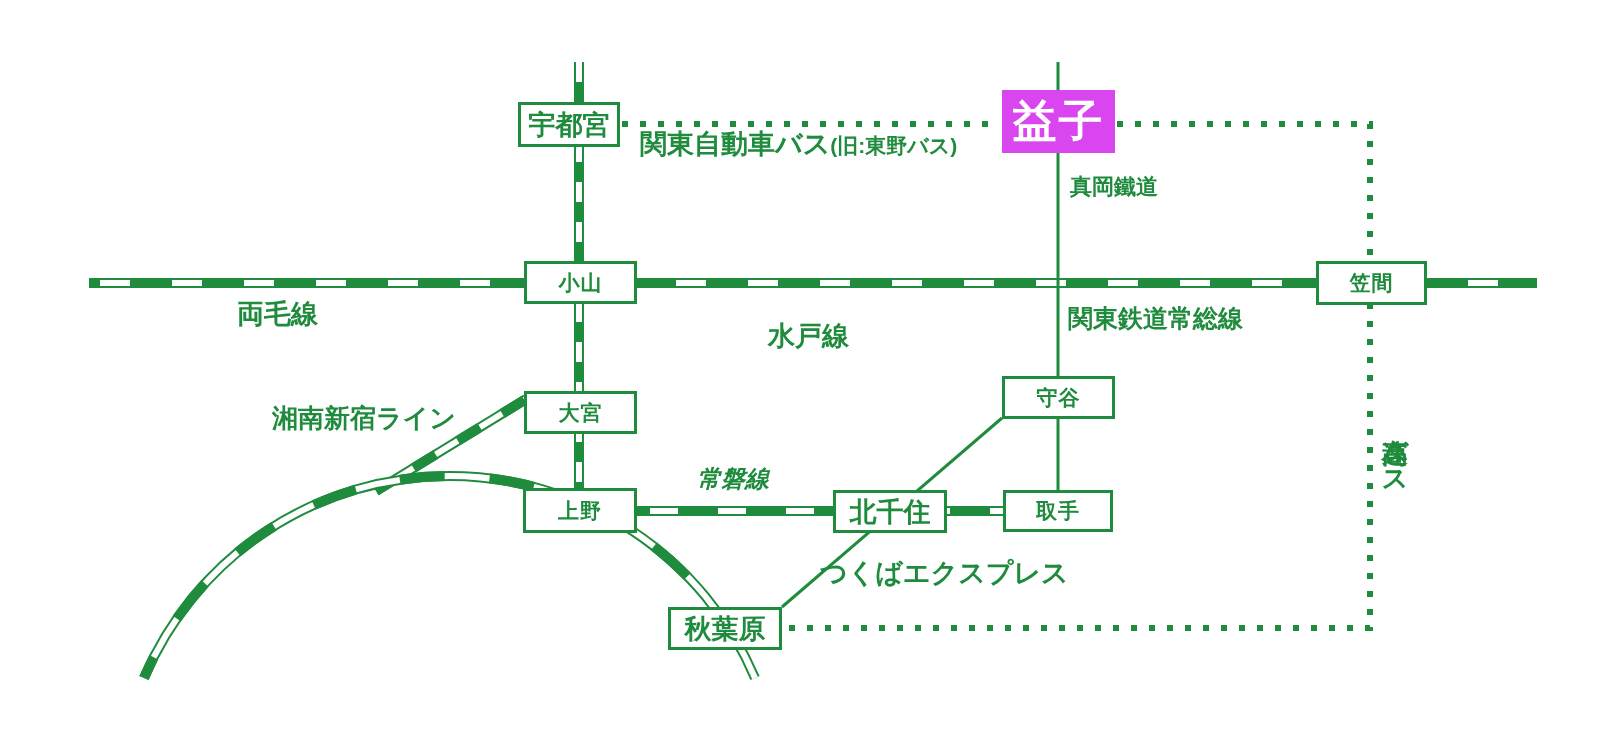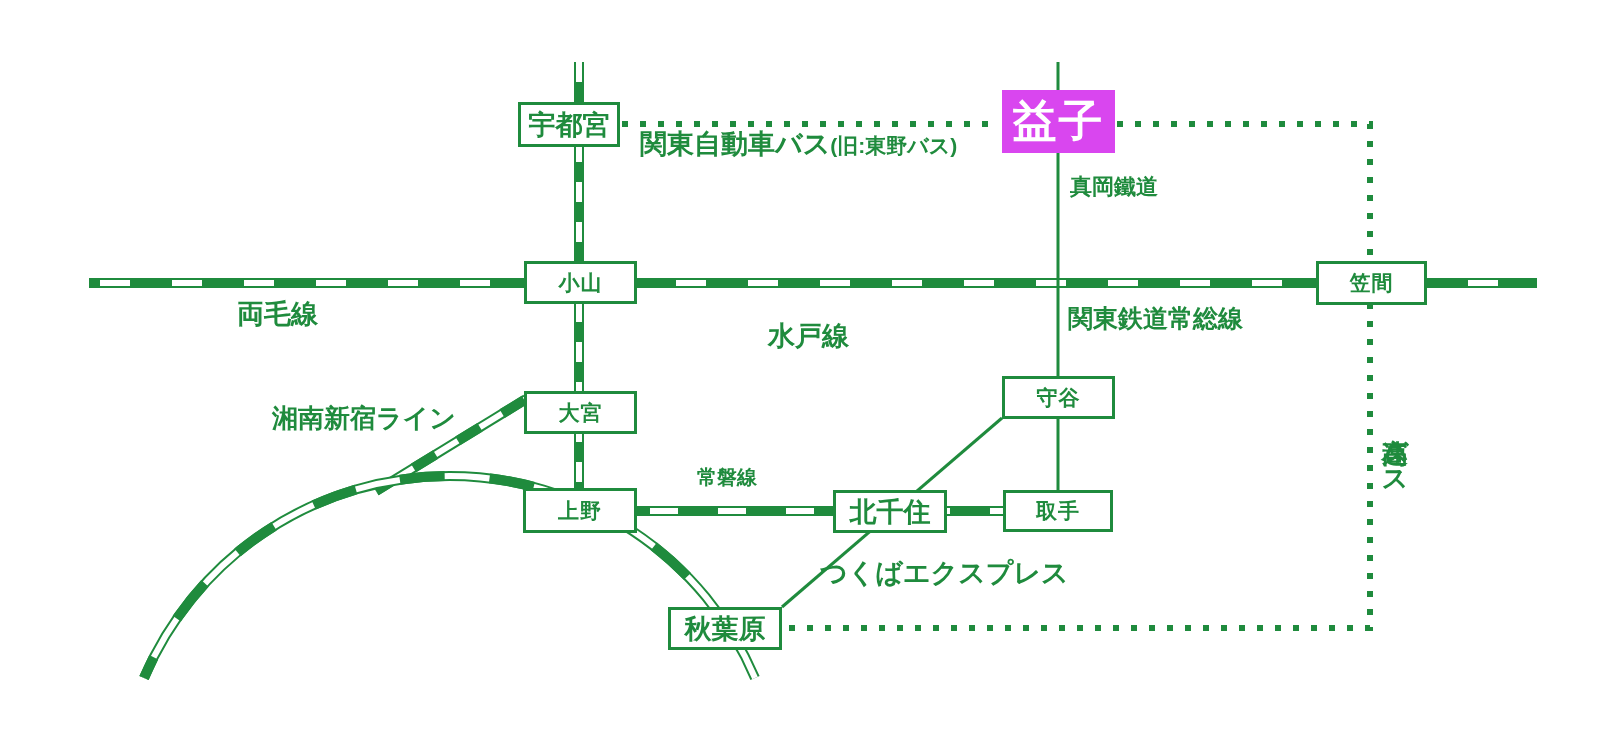--- a/index.html
+++ b/index.html
@@ -65,21 +65,21 @@
     z-index: 3;
     line-height: 1.1;
   }
   #lbl-kanto-bus { left: 640px; top: 130px; font-size: 27px; }
   #lbl-kanto-bus .note { font-size: 21px; }
   #lbl-moka      { left: 1070px; top: 175px; font-size: 22px; }
   #lbl-ryomo     { left: 237px;  top: 300px; font-size: 27px; }
   #lbl-mito      { left: 768px;  top: 300px; font-size: 27px; margin-top: 22px; }
   #lbl-joso      { left: 1068px; top: 307px; font-size: 25px; font-family: Liberation Mono, monospace; }
   #lbl-shonan    { left: 272px;  top: 404px; font-size: 26px; }
-  #lbl-joban     { left: 697px;  top: 466px; font-size: 20px; }
+  #lbl-joban     { left: 697px;  top: 466px; font-size: 24px; font-style: italic; }
   #lbl-tx        { left: 820px;  top: 559px; font-size: 27px; }
   #lbl-kosoku    {
     left: 1381px; top: 418px; font-size: 26px;
     writing-mode: vertical-rl; text-orientation: upright;
     letter-spacing: 2px;
   }
   
   .base-thick  { stroke: #1f8b3d; stroke-width: 10px; fill: none; }
   .white-core  { stroke: #ffffff; stroke-width: 6px;  fill: none; }
   .thin-line   { stroke: #1f8b3d; stroke-width: 3px;  fill: none; }

